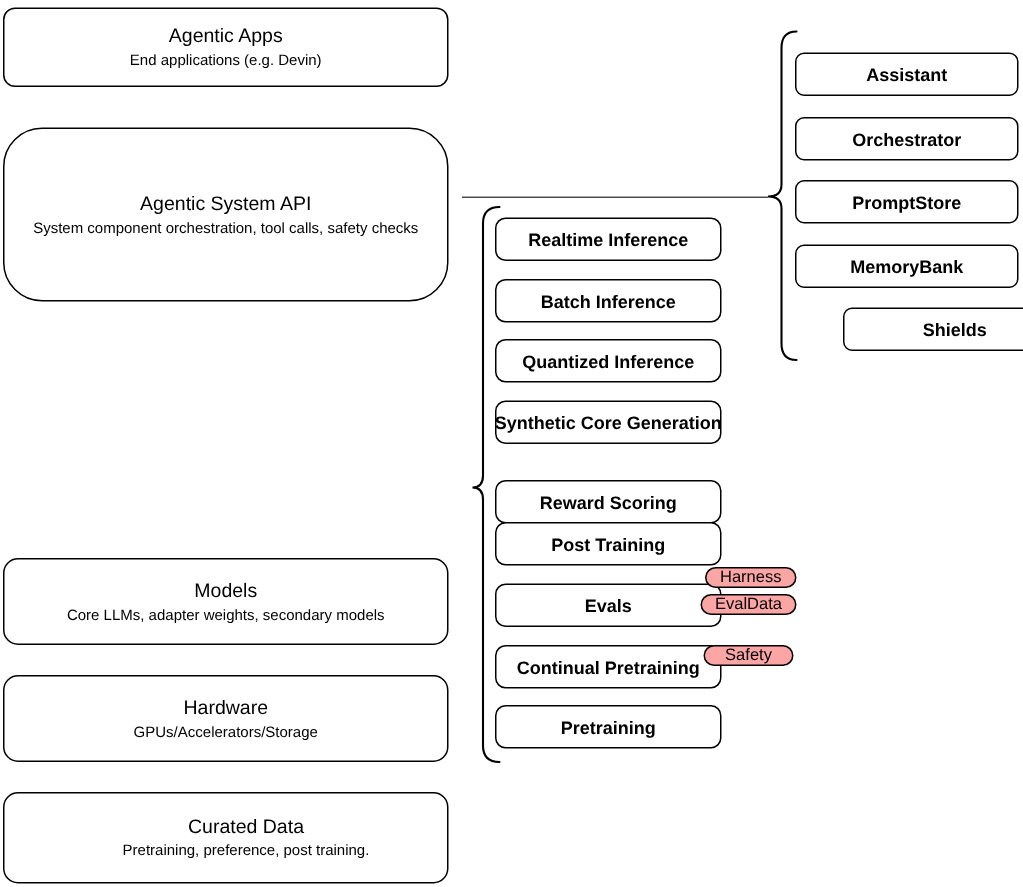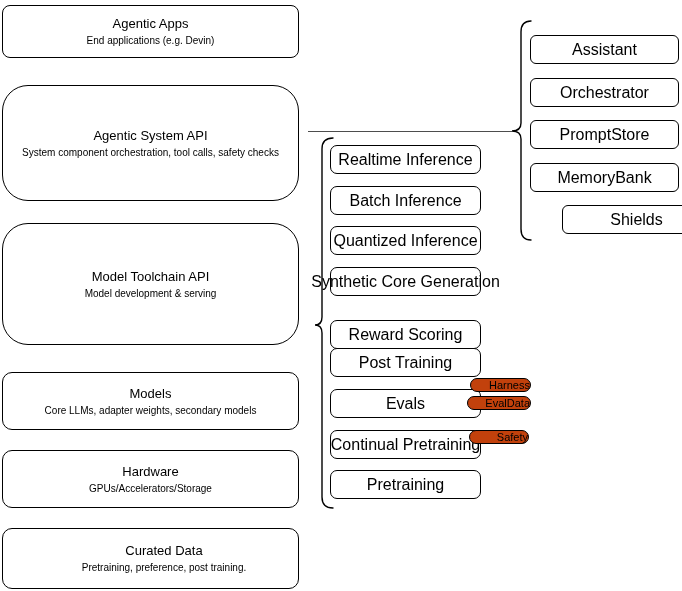--- a/index.html
+++ b/index.html
@@ -19,30 +19,30 @@
     box-sizing: border-box;
     display: flex;
     flex-direction: column;
     align-items: center;
     justify-content: center;
     text-align: center;
     z-index: 2;
   }
   .node-title { font-size: 13px; line-height: 15px; white-space: nowrap; }
   .node-sub   { font-size: 10px; line-height: 12px; margin-top: 4px; white-space: nowrap; }
-  .label-sm   { font-size: 16px; line-height: 14px; white-space: nowrap; }
+  .label-sm   { font-size: 12px; line-height: 14px; white-space: nowrap; font-weight: bold; }
   .pill {
     position: absolute;
-    background: #c2410c;
+    background: #fca5a5;
     border: 1.3px solid #000000;
     border-radius: 8px;
     box-sizing: border-box;
     display: flex;
     align-items: center;
-    justify-content: flex-end;
+    justify-content: center;
     font-size: 11px;
     line-height: 12px;
     white-space: nowrap;
     z-index: 4;
   }
   .brace { position: absolute; z-index: 1; }
   .connector {
     position: absolute;
     border-top: 1.4px solid #4d4d4d;
     z-index: 1;
@@ -66,24 +66,20 @@
   <div class="node" style="left:2px; top:5px; width:297px; height:53px; border-radius:8px;">
     <div class="node-title">Agentic Apps</div>
     <div class="node-sub">End applications (e.g. Devin)</div>
   </div>
 
   <div class="node" style="left:2px; top:85px; width:297px; height:116px; border-radius:26px;">
     <div class="node-title">Agentic System API</div>
     <div class="node-sub">System component orchestration, tool calls, safety checks</div>
   </div>
 
-  <div class="node" style="left:2px; top:223px; width:297px; height:122px; border-radius:26px;">
-    <div class="node-title">Model Toolchain API</div>
-    <div class="node-sub">Model development &amp; serving</div>
-  </div>
 
   <div class="node" style="left:2px; top:372px; width:297px; height:58px; border-radius:10px;">
     <div class="node-title">Models</div>
     <div class="node-sub">Core LLMs, adapter weights, secondary models</div>
   </div>
 
   <div class="node" style="left:2px; top:450px; width:297px; height:58px; border-radius:10px;">
     <div class="node-title">Hardware</div>
     <div class="node-sub">GPUs/Accelerators/Storage</div>
   </div>

